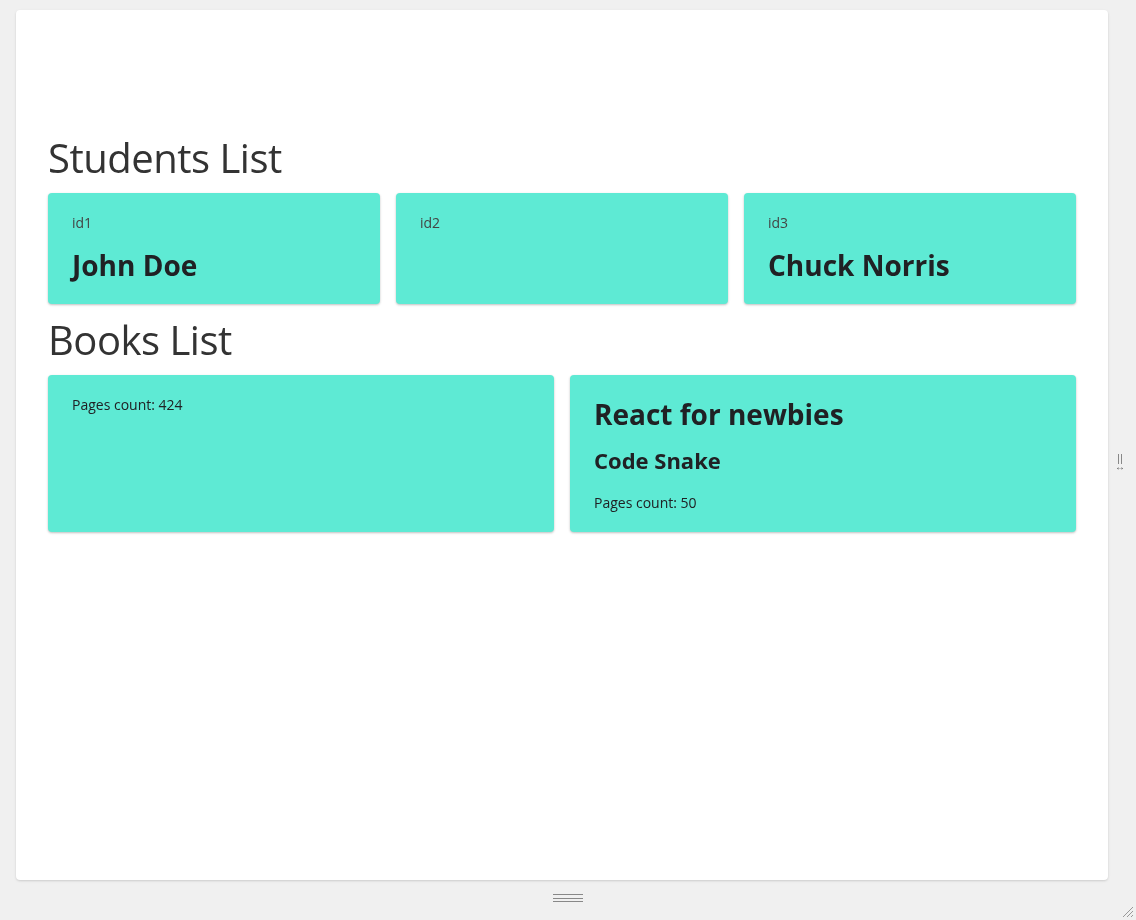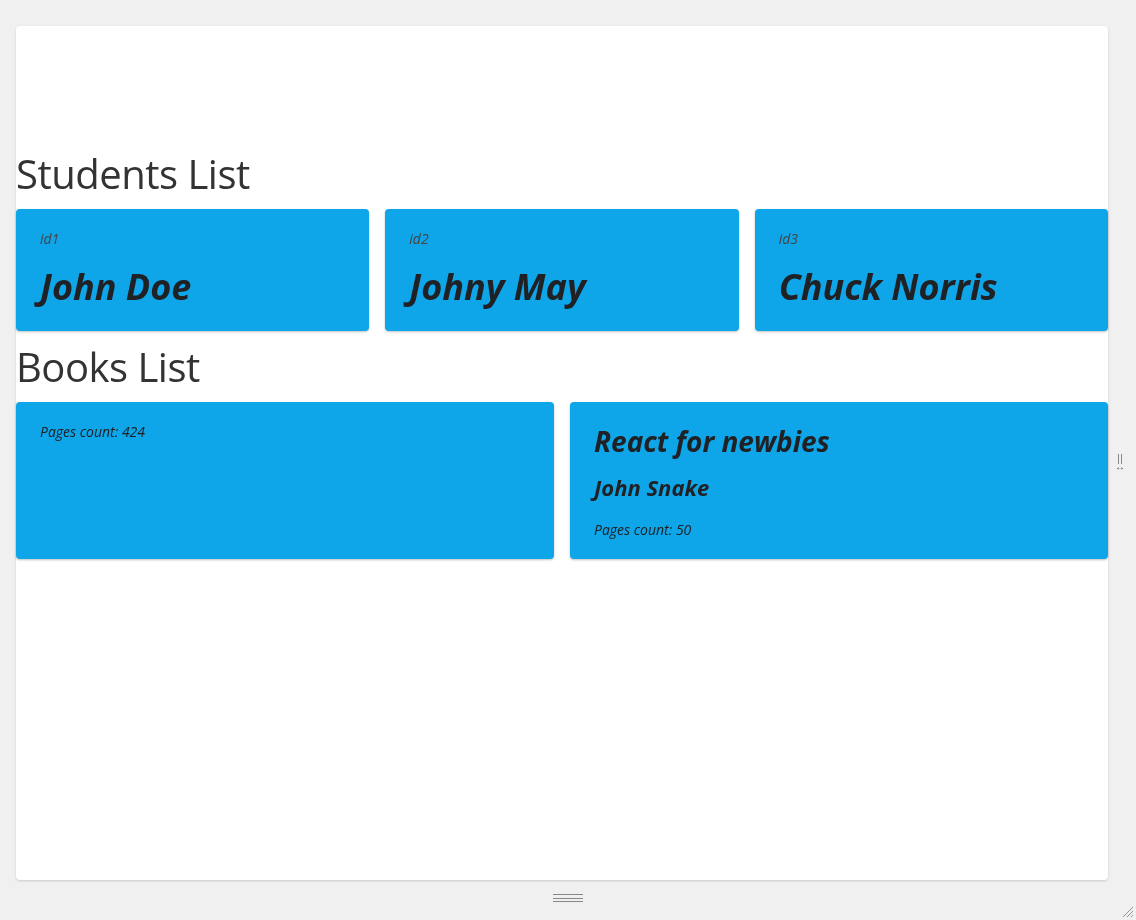--- a/index.html
+++ b/index.html
@@ -17,53 +17,51 @@
     }
     .panel {
       position: absolute;
       top: 10px;
       left: 16px;
       right: 28px;
       bottom: 40px;
       background: #ffffff;
       border-radius: 4px;
       box-shadow: 0 1px 3px rgba(0,0,0,0.1), 0 1px 2px rgba(0,0,0,0.06);
-      padding: 0;
+      padding: 32px;
       padding-top: 120px;
-      margin-top: 16px;
     }
     .section-title {
       font-size: 40px;
       font-weight: 400;
       color: #333333;
       margin-bottom: 8px;
       letter-spacing: -0.5px;
     }
     .card-row {
       display: flex;
       gap: 16px;
       margin-bottom: 8px;
     }
     .card {
       flex: 1;
-      background: #0ea5e9;
+      background: #5eead4;
       border-radius: 4px;
       box-shadow: 0 1px 3px rgba(0,0,0,0.12), 0 1px 2px rgba(0,0,0,0.14);
       padding: 20px 24px;
       min-width: 0;
-      font-style: italic;
     }
     .student-id {
       font-size: 14px;
       color: #444444;
       font-weight: 400;
       margin-bottom: 14px;
     }
     .student-name {
-      font-size: 36px;
+      font-size: 28px;
       font-weight: 700;
       color: #202124;
     }
     .book-title {
       font-size: 28px;
       font-weight: 700;
       color: #202124;
       margin-bottom: 12px;
     }
     .book-author {
@@ -141,39 +139,38 @@
 
   <h1 class="section-title">Students List</h1>
 
   <div class="card-row">
     <div class="card">
       <div class="student-id">id1</div>
       <div class="student-name">John Doe</div>
     </div>
     <div class="card">
       <div class="student-id">id2</div>
-      <div class="student-name">Johny May</div>
     </div>
     <div class="card">
       <div class="student-id">id3</div>
       <div class="student-name">Chuck Norris</div>
     </div>
   </div>
 
   <h1 class="section-title">Books List</h1>
 
   <div class="card-row">
     <div class="card">
       <div class="book-pages">
         <span>Pages count: </span><span>424</span>
       </div>
     </div>
     <div class="card">
       <div class="book-title">React for newbies</div>
-      <div class="book-author">John Snake</div>
+      <div class="book-author">Code Snake</div>
       <div class="book-pages">
         <span>Pages count: </span><span>50</span>
       </div>
     </div>
   </div>
 
 </div>
 
 <div class="right-drag">
   <div class="bars">

